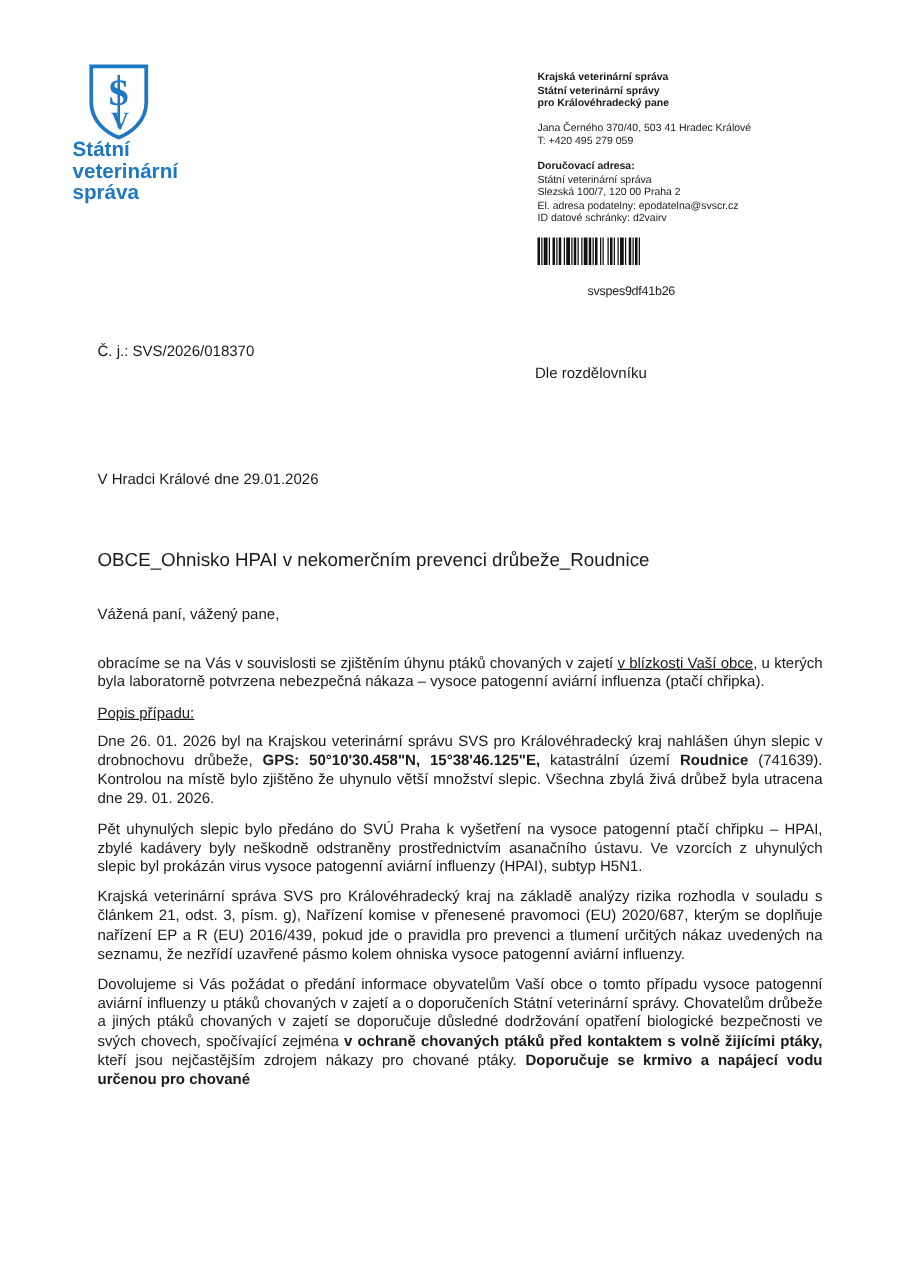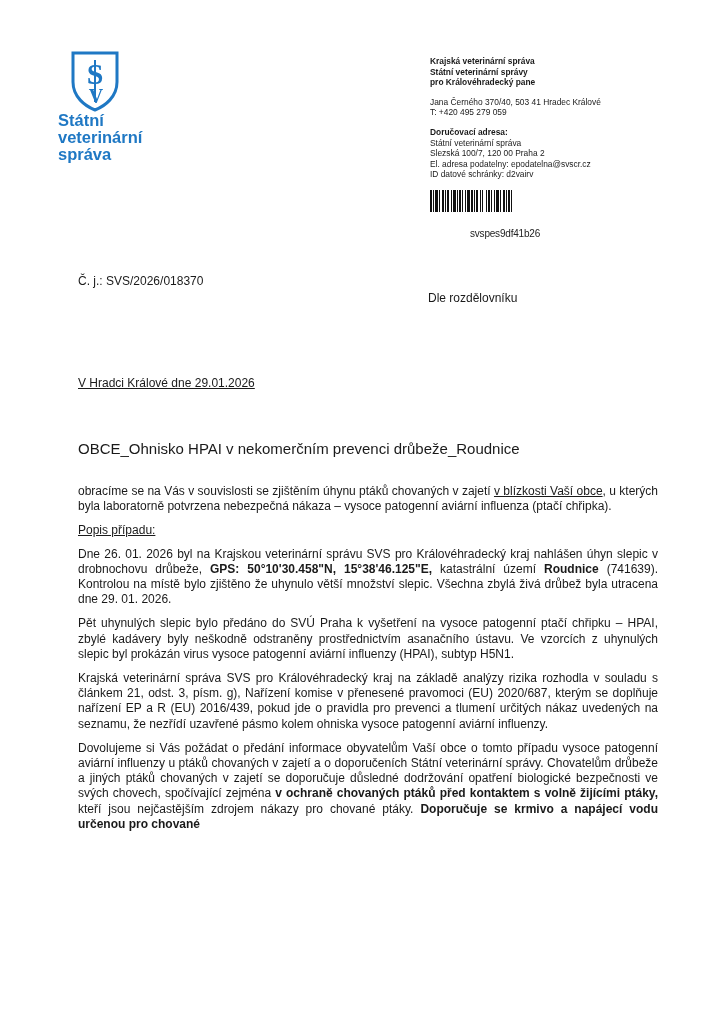--- a/index.html
+++ b/index.html
@@ -9,21 +9,21 @@
   .logo svg { width: 50px; height: 62px; }
   .logo-text { margin-left: 10px; color: #1f78c4; font-weight: bold; font-size: 16.5px; line-height: 17px; }
   .sender { position: absolute; left: 430px; top: 56px; font-size: 8.4px; line-height: 10.6px; color: #1a1a1a; }
   .sender .b { font-weight: bold; }
   .sender .gap { height: 9px; }
   .barcode { position: absolute; left: 430px; top: 190px; width: 120px; height: 22px; display: flex; align-items: stretch; }
   .barcode span { display: block; background: #111; height: 100%; }
   .barcode-text { position: absolute; left: 470px; top: 228px; font-size: 10px; color: #222; letter-spacing: -0.2px; }
   .ref { position: absolute; left: 78px; top: 272px; font-size: 12px; line-height: 19px; }
   .recipient { position: absolute; left: 428px; top: 291px; font-size: 12px; }
-  .date { position: absolute; left: 78px; top: 376px; font-size: 12px; text-decoration: underline; }
+  .date { position: absolute; left: 78px; top: 376px; font-size: 12px; }
   .subject { position: absolute; left: 78px; top: 440px; font-size: 15px; }
   .body { position: absolute; left: 78px; top: 484px; width: 580px; font-size: 12px; line-height: 15.2px; text-align: justify; }
   .body p { margin: 0 0 9px 0; }
   .body .salut { margin-bottom: 24px; }
   .u { text-decoration: underline; }
   .bold { font-weight: bold; }
   .heading { text-decoration: underline; margin-bottom: 8px !important; }
 </style>
 </head>
 <body>
@@ -121,19 +121,20 @@
 
 <div class="ref">
   <div>Č. j.: SVS/2026/018370</div>
 </div>
 <div class="recipient">Dle rozdělovníku</div>
 
 <div class="date">V Hradci Králové dne 29.01.2026</div>
 <div class="subject">OBCE_Ohnisko HPAI v nekomerčním prevenci drůbeže_Roudnice</div>
 
 <div class="body">
+  <p class="salut">Vážená paní, vážený pane,</p>
   <p><span>obracíme se na Vás v souvislosti se zjištěním úhynu ptáků chovaných v zajetí </span><span class="u">v blízkosti Vaší obce</span><span>, u kterých byla laboratorně potvrzena nebezpečná nákaza – vysoce patogenní aviární influenza (ptačí chřipka).</span></p>
   <p class="heading">Popis případu:</p>
   <p><span>Dne 26. 01. 2026 byl na Krajskou veterinární správu SVS pro Královéhradecký kraj nahlášen úhyn slepic v drobnochovu drůbeže, </span><span class="bold">GPS: 50°10'30.458"N, 15°38'46.125"E,</span><span> katastrální území </span><span class="bold">Roudnice</span><span> (741639). Kontrolou na místě bylo zjištěno že uhynulo větší množství slepic. Všechna zbylá živá drůbež byla utracena dne 29. 01. 2026.</span></p>
   <p>Pět uhynulých slepic bylo předáno do SVÚ Praha k vyšetření na vysoce patogenní ptačí chřipku – HPAI, zbylé kadávery byly neškodně odstraněny prostřednictvím asanačního ústavu. Ve vzorcích z uhynulých slepic byl prokázán virus vysoce patogenní aviární influenzy (HPAI), subtyp H5N1.</p>
   <p>Krajská veterinární správa SVS pro Královéhradecký kraj na základě analýzy rizika rozhodla v souladu s článkem 21, odst. 3, písm. g), Nařízení komise v přenesené pravomoci (EU) 2020/687, kterým se doplňuje nařízení EP a R (EU) 2016/439, pokud jde o pravidla pro prevenci a tlumení určitých nákaz uvedených na seznamu, že nezřídí uzavřené pásmo kolem ohniska vysoce patogenní aviární influenzy.</p>
   <p><span>Dovolujeme si Vás požádat o předání informace obyvatelům Vaší obce o tomto případu vysoce patogenní aviární influenzy u ptáků chovaných v zajetí a o doporučeních Státní veterinární správy. Chovatelům drůbeže a jiných ptáků chovaných v zajetí se doporučuje důsledné dodržování opatření biologické bezpečnosti ve svých chovech, spočívající zejména </span><span class="bold">v ochraně chovaných ptáků před kontaktem s volně žijícími ptáky,</span><span> kteří jsou nejčastějším zdrojem nákazy pro chované ptáky. </span><span class="bold">Doporučuje se krmivo a napájecí vodu určenou pro chované</span></p>
 </div>
 
 </body></html>

